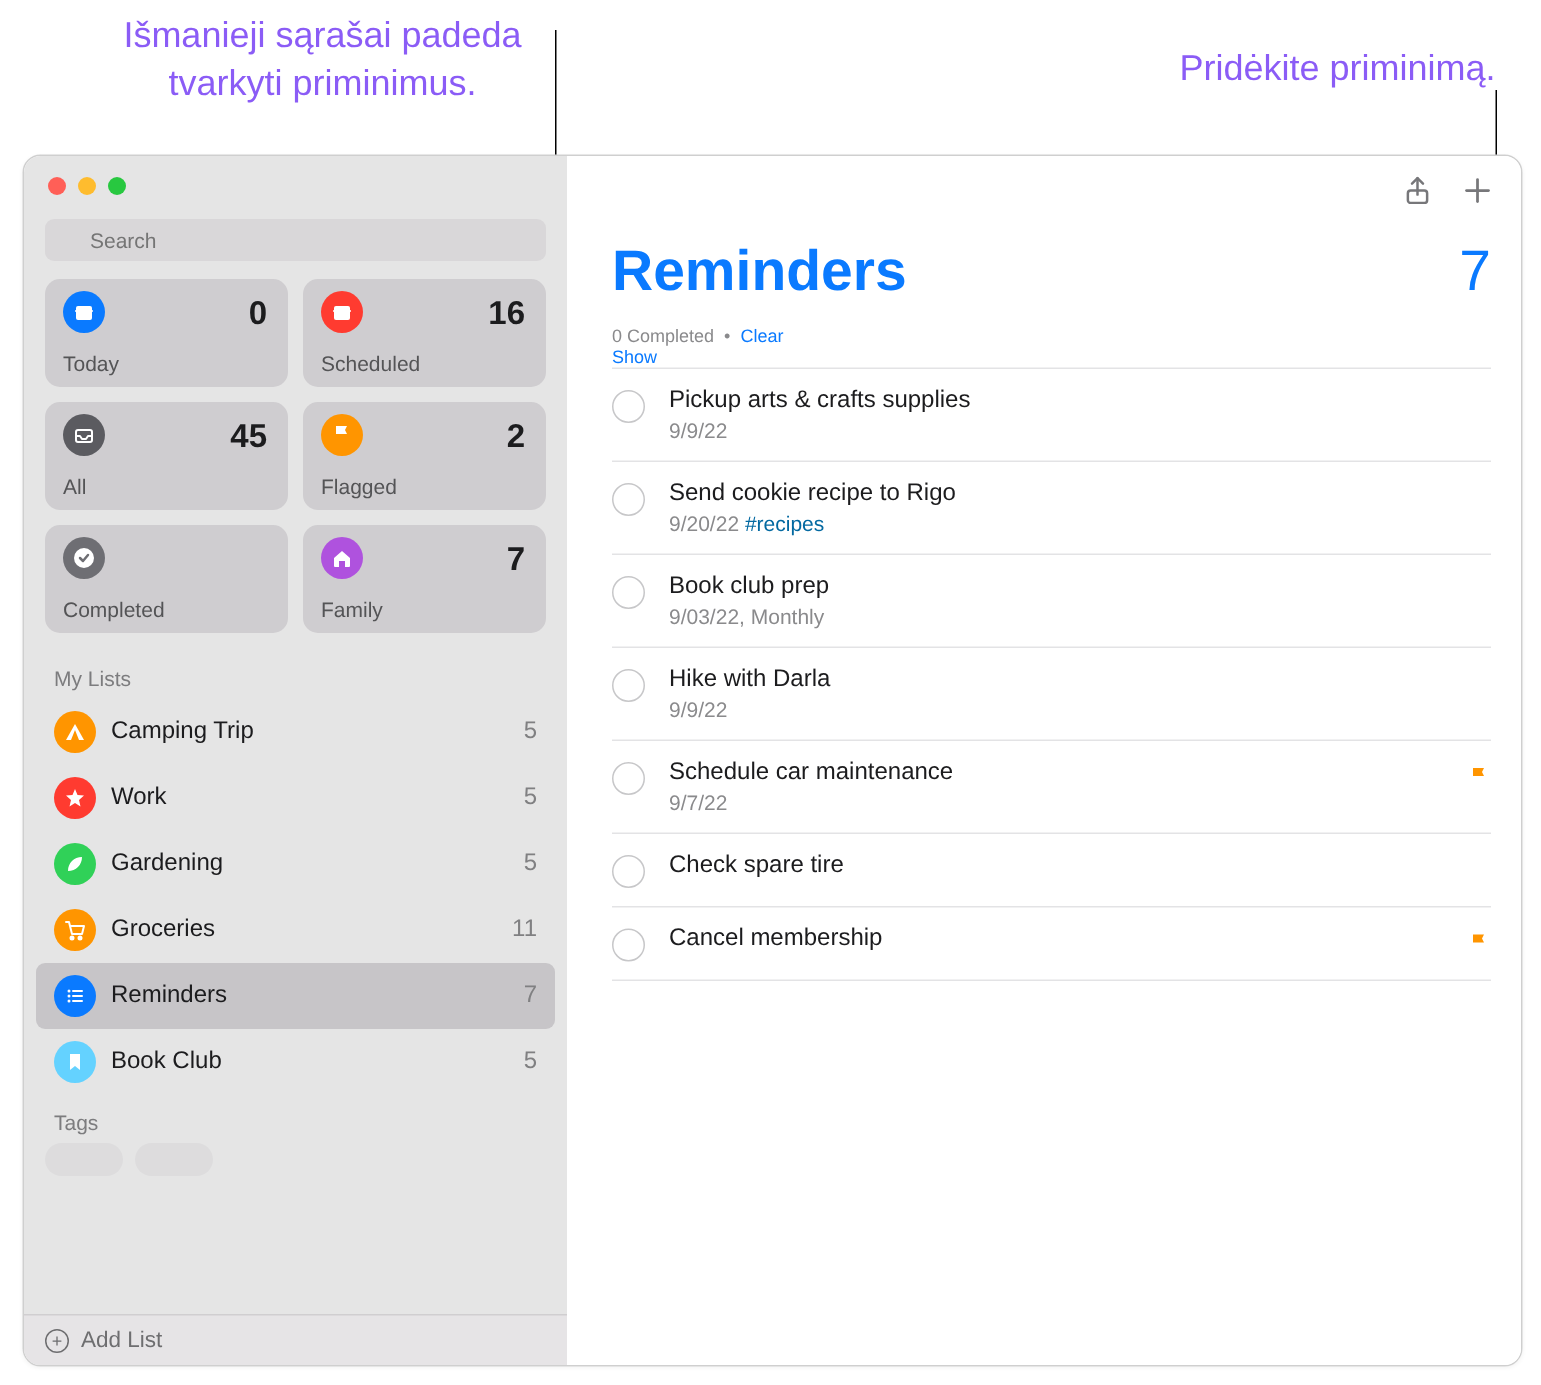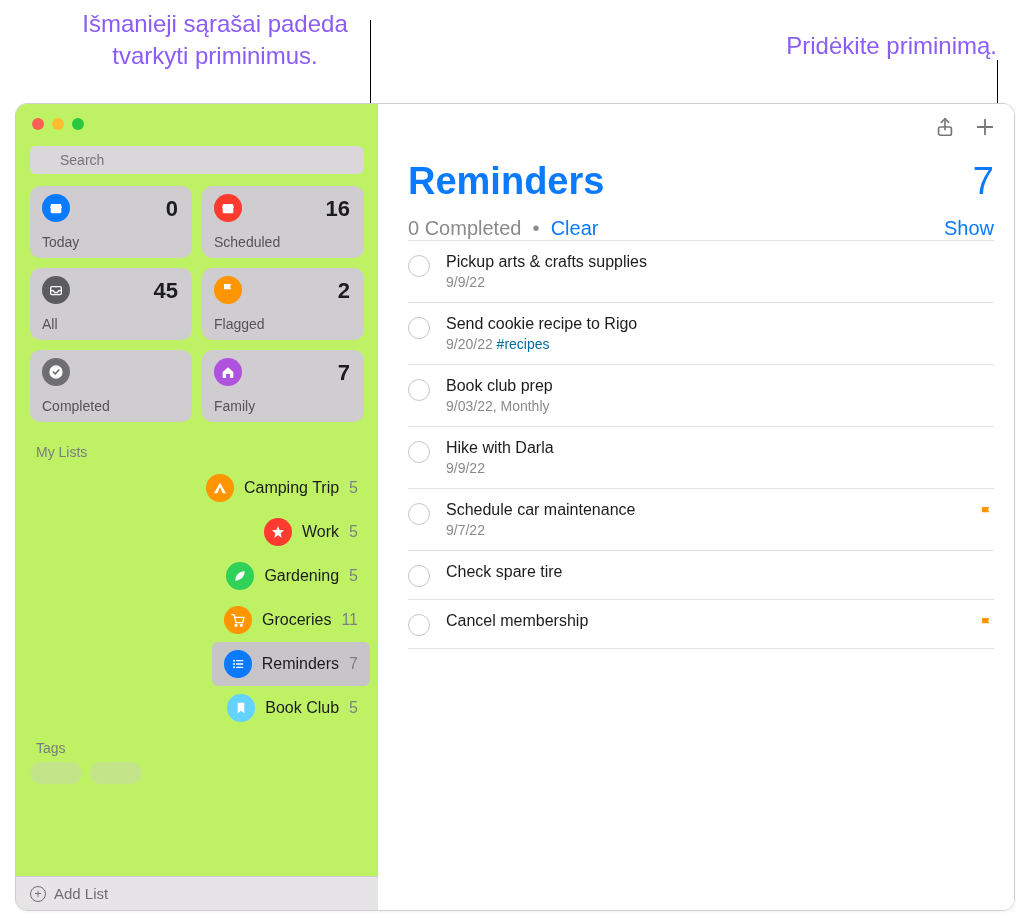--- a/index.html
+++ b/index.html
@@ -28,21 +28,21 @@
     width: 1000px;
     height: 808px;
     border: 1px solid #cfcfcf;
     border-radius: 12px;
     overflow: hidden;
     display: flex;
     box-shadow: 0 1px 3px rgba(0,0,0,0.05);
   }
   .sidebar {
     width: 362px;
-    background: #bef264;
+    background: #e5e5e5;
     display: flex;
     flex-direction: column;
     position: relative;
   }
   .traffic {
     display: flex;
     gap: 8px;
     padding: 14px 14px 10px 16px;
   }
   .traffic span {
@@ -107,21 +107,20 @@
     color: #545456;
   }
   .section-header {
     font-size: 14px;
     color: #7c7c7e;
     padding: 10px 20px 6px;
   }
   .list-items {
     display: flex; flex-direction: column;
     padding: 0 8px;
-    align-items: flex-end;
   }
   .list-item {
     display: flex;
     align-items: center;
     gap: 10px;
     padding: 8px 12px;
     border-radius: 6px;
   }
   .list-item.selected { background: #c7c5c8; }
   .list-icon {
@@ -183,21 +182,22 @@
   }
   .title-count {
     font-size: 38px;
     font-weight: 500;
     color: #0a7aff;
   }
   .sub-row {
     display: flex;
     justify-content: space-between;
     margin-top: 14px;
-    font-size: 20px;
+    font-size: 12px;
+    flex-direction: column;
   }
   .sub-left { color: #8a8a8c; }
   .sub-left .clear { color: #0a7aff; }
   .sub-right { color: #0a7aff; }
   .reminders {
   }
   .reminder {
     display: flex;
     align-items: flex-start;
     gap: 16px;

